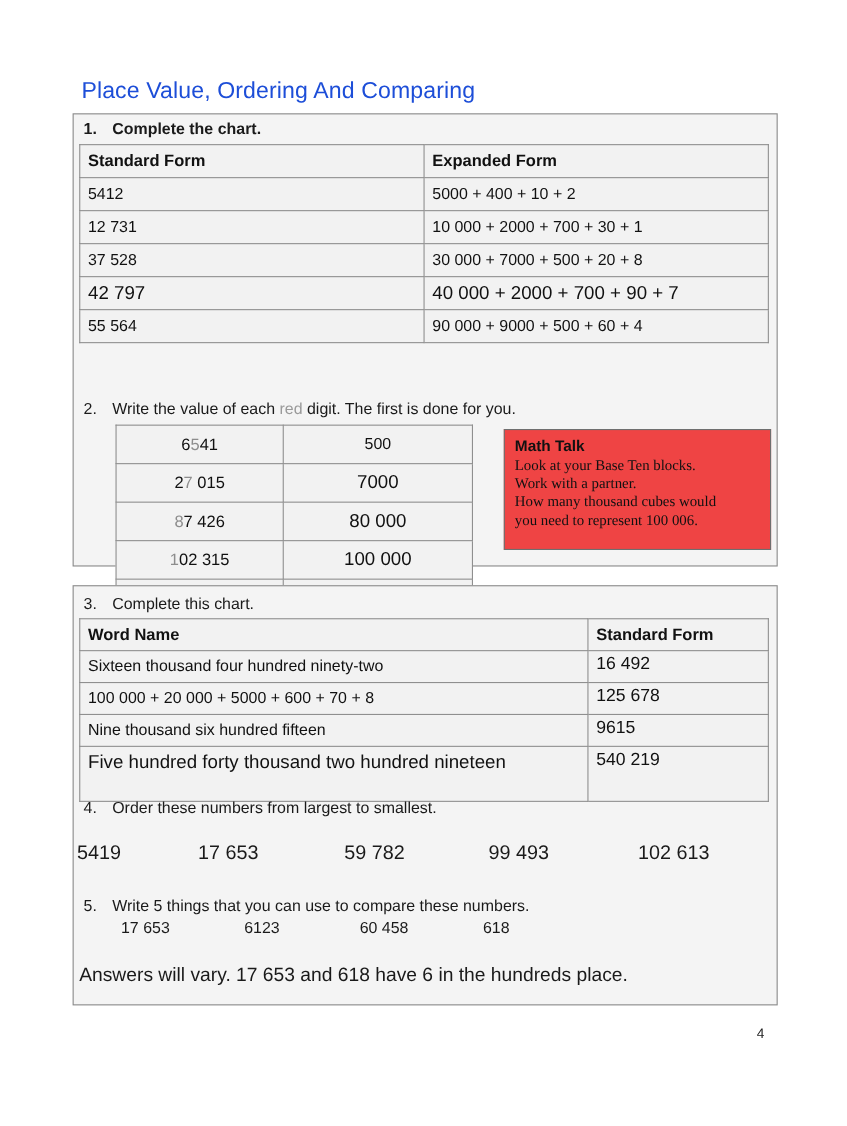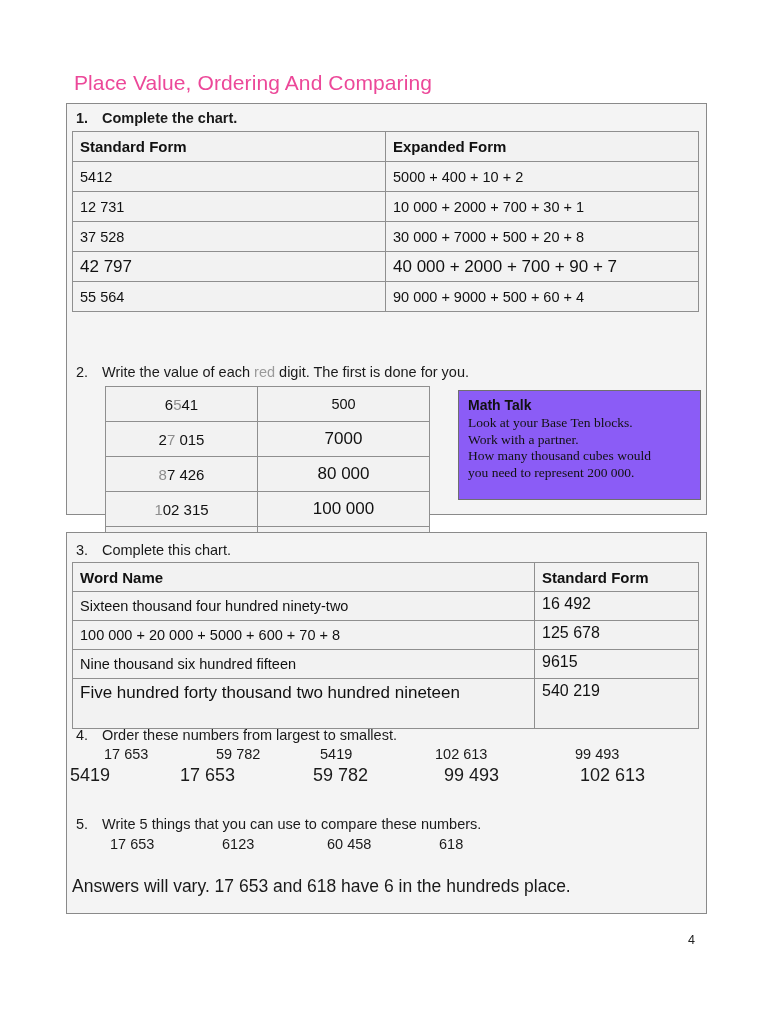--- a/index.html
+++ b/index.html
@@ -25,21 +25,21 @@
   }
 
   
   .worksheet-title {
     position: absolute;
     left: 74px;
     top: 71px;
     font-size: 21px;
     font-weight: 400;
     letter-spacing: 0.1px;
-    color: #ec4899;
+    color: #1d4ed8;
     white-space: nowrap;
   }
 
   
   .panel {
     position: absolute;
     background: #f4f4f4;
     border: 1px solid #8a8a8a;
     box-sizing: border-box;
   }
@@ -118,21 +118,21 @@
   #table-red-digits .rd { color: #8d8d8d; }
 
   
   #math-talk-box {
     position: absolute;
     left: 458px;
     top: 390px;
     width: 243px;
     height: 110px;
     border: 1px solid #6f6f6f;
-    background: #8b5cf6;
+    background: #ef4444;
     box-sizing: border-box;
     padding: 6px 8px 4px 9px;
   }
   #math-talk-box .mt-title {
     font-family: "Liberation Sans", sans-serif;
     font-weight: 700;
     font-size: 14px;
     margin-bottom: 2px;
     color: #111;
   }
@@ -256,21 +256,21 @@
           <td class="val">000 or 0</td>
         </tr>
       </tbody>
   </table>
 
   <div id="math-talk-box">
     <div class="mt-title">Math Talk</div>
     <div class="mt-line">Look at your Base Ten blocks.</div>
     <div class="mt-line">Work with a partner.</div>
     <div class="mt-line">How many thousand cubes would</div>
-    <div class="mt-line">you need to represent 200 000.</div>
+    <div class="mt-line">you need to represent 100 006.</div>
   </div>
 
   <div class="panel" id="panel-bottom">
     <div class="panel-inner"></div>
   </div>
 
   <div class="q-line" style="left:76px; top:542px;">
     <span class="q-num">3.</span><span>Complete this chart.</span>
   </div>
 
@@ -295,21 +295,20 @@
         <tr class="tall">
           <td class="word big">Five hundred forty thousand two hundred nineteen</td>
           <td class="sf">540 219</td>
         </tr>
       </tbody>
   </table>
 
   <div class="q-line" style="left:76px; top:727px;">
     <span class="q-num">4.</span><span>Order these numbers from largest to smallest.</span>
   </div>
-  <div class="num-row" id="q4-given" style="left:104px; top:746px;"><span style="width: 112px;">17 653</span><span style="width: 104px;">59 782</span><span style="width: 115px;">5419</span><span style="width: 140px;">102 613</span><span style="width: 80px;">99 493</span></div>
   <div class="num-row answer" id="q4-answer" style="left:70px; top:765px;"><span style="width: 110px;">5419</span><span style="width: 133px;">17 653</span><span style="width: 131px;">59 782</span><span style="width: 136px;">99 493</span><span style="width: 100px;">102 613</span></div>
 
   <div class="q-line" style="left:76px; top:816px;">
     <span class="q-num">5.</span><span>Write 5 things that you can use to compare these numbers.</span>
   </div>
   <div class="num-row" id="q5-given" style="left:110px; top:836px;"><span style="width: 112px;">17 653</span><span style="width: 105px;">6123</span><span style="width: 112px;">60 458</span><span style="width: 80px;">618</span></div>
 
   <div class="answer-sentence" style="left:72px; top:876px;">Answers will vary. 17 653 and 618 have 6 in the hundreds place.</div>
 
   <div class="page-number">4</div>

